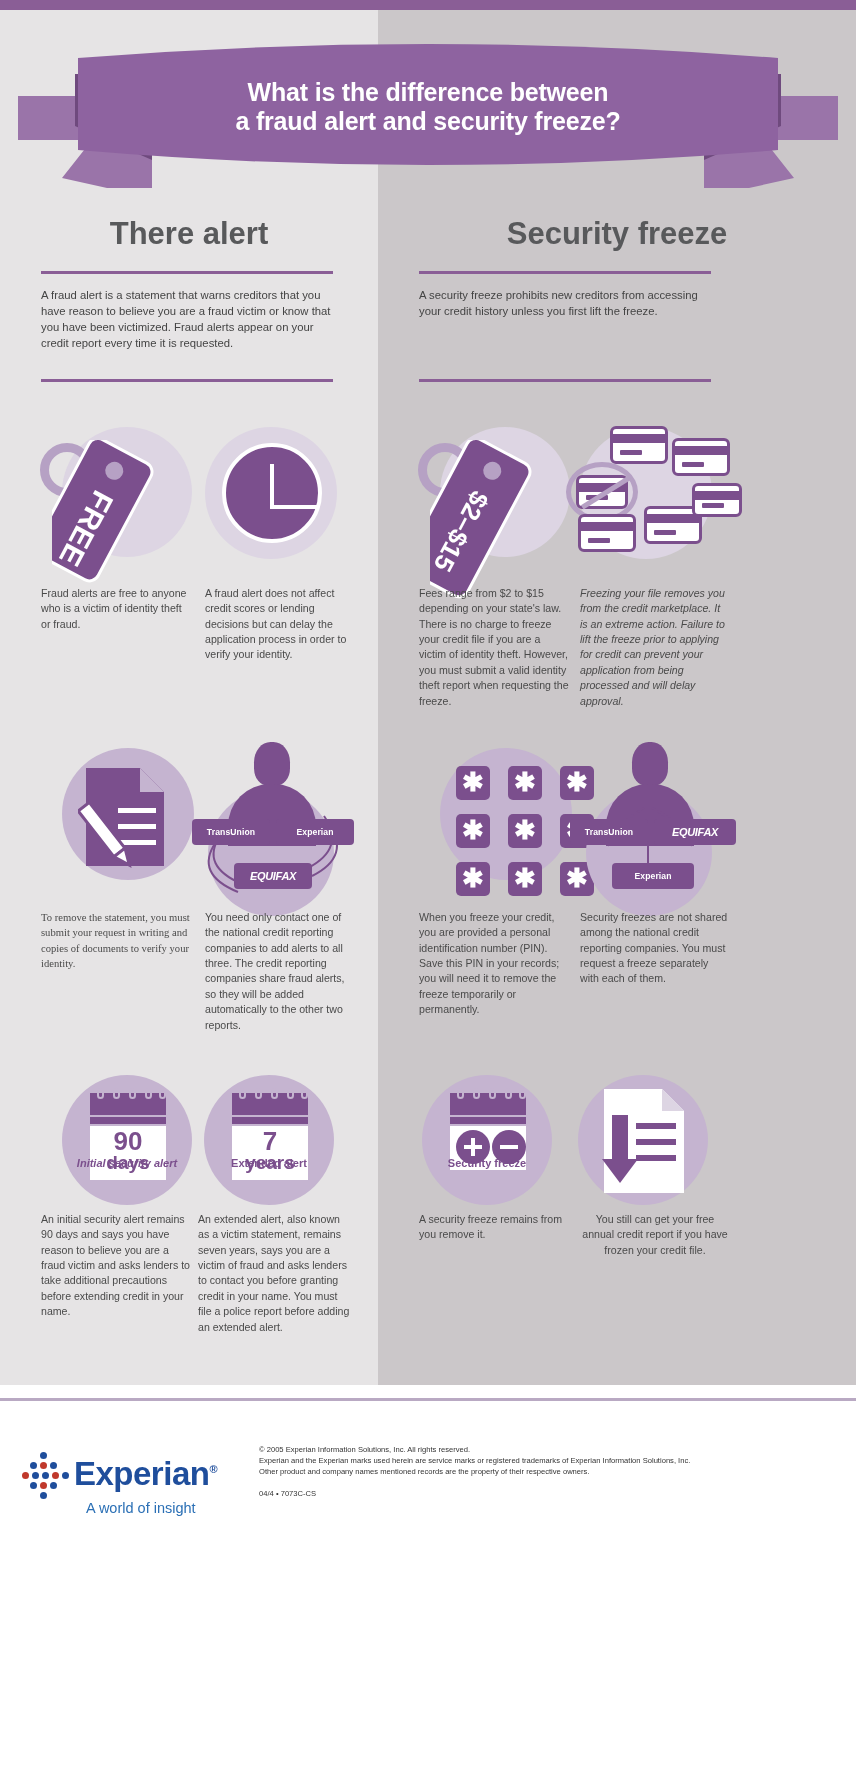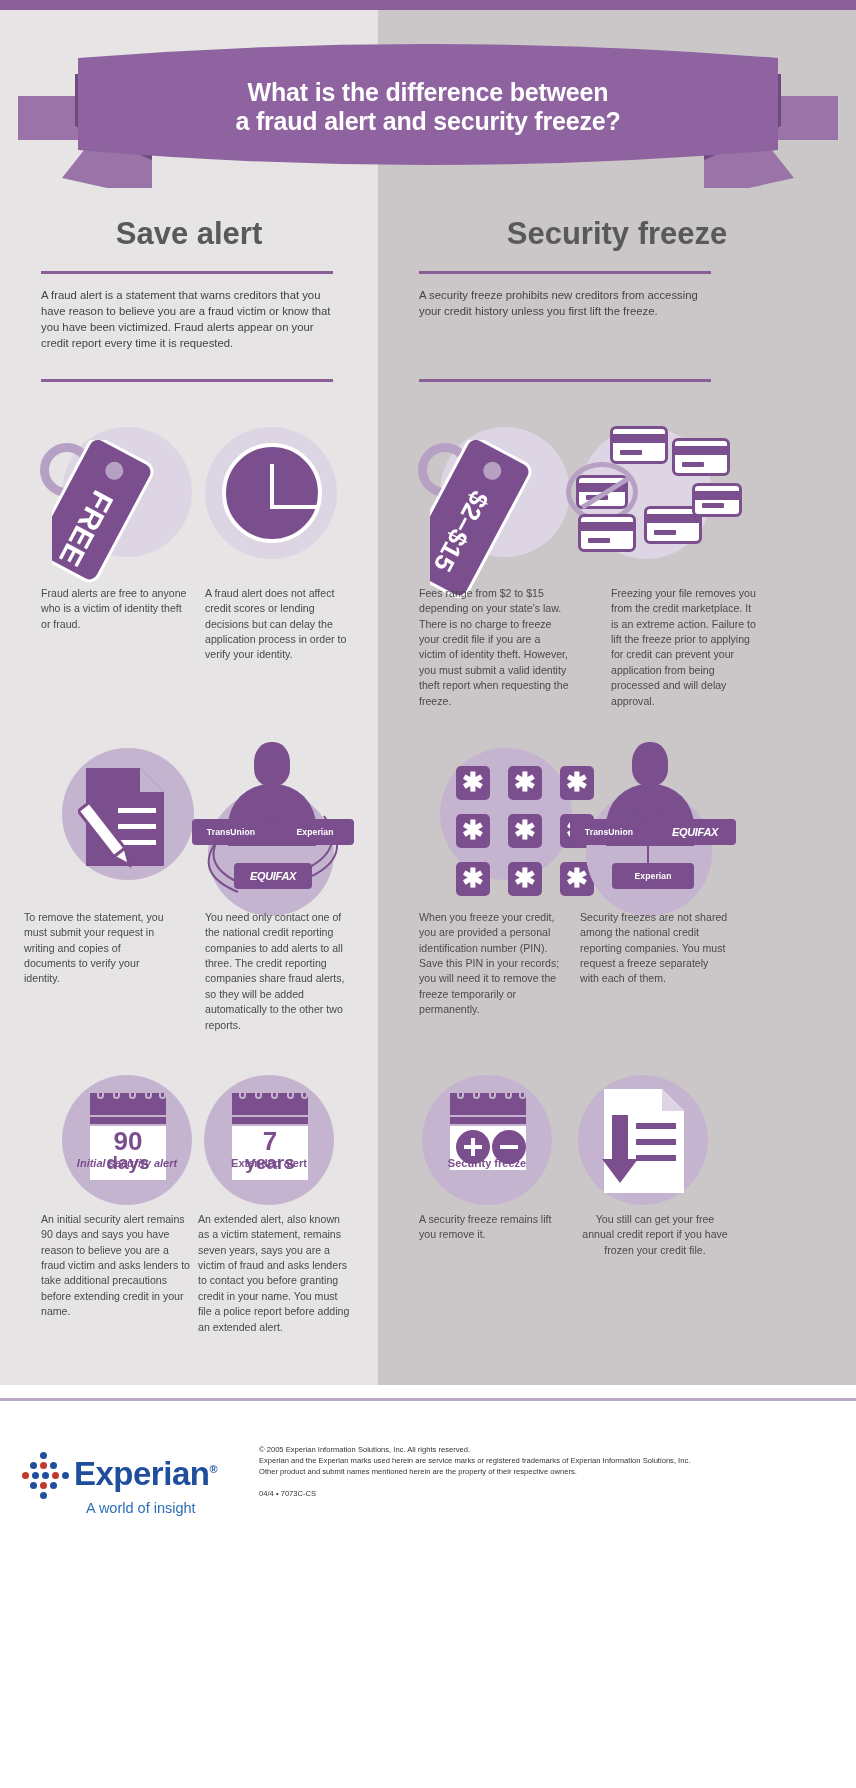--- a/index.html
+++ b/index.html
@@ -124,21 +124,21 @@
       <path d="M78,20 Q428,-8 778,20 L778,112 Q428,142 78,112 Z" fill="#8e63a0"></path>
     </svg>
     <div style="position:absolute;left:78px;top:20px;width:700px;height:110px;display:flex;align-items:center;justify-content:center;">
       <div class="ribbon-title">
         <div>What is the difference between</div>
         <div>a fraud alert and security freeze?</div>
       </div>
     </div>
   </div>
 
-  <div class="col-head head-left">Save alert</div>
+  <div class="col-head head-left">There alert</div>
   <div class="col-head head-right">Security freeze</div>
 
   <div class="rule" style="left:41px;top:271px;width:292px;"></div>
   <div class="rule" style="left:419px;top:271px;width:292px;"></div>
 
   <div class="intro intro-right">A security freeze prohibits new creditors from accessing your credit history unless you first lift the freeze.</div>
   <div class="intro intro-left">A fraud alert is a statement that warns creditors that you have reason to believe you are a fraud victim or know that you have been victimized. Fraud alerts appear on your credit report every time it is requested.</div>
 
   <div class="rule" style="left:41px;top:379px;width:292px;"></div>
   <div class="rule" style="left:419px;top:379px;width:292px;"></div>
@@ -193,21 +193,21 @@
   <div class="card" style="left:644px;top:506px;width:58px;height:38px;">
     <div class="card-stripe"></div>
       <div class="card-chip"></div>
   </div>
   <div class="card" style="left:692px;top:483px;width:50px;height:34px;">
     <div class="card-stripe"></div>
       <div class="card-chip"></div>
   </div>
 
   <div class="cap" style="left:419px;top:586px;width:150px;">Fees range from $2 to $15 depending on your state's law. There is no charge to freeze your credit file if you are a victim of identity theft. However, you must submit a valid identity theft report when requesting the freeze.</div>
-  <div class="cap" style="left:611px;top:586px;width:150px;">Freezing your file removes you from the credit marketplace. It is an extreme action. Failure to lift the freeze prior to applying for credit can prevent your application from being processed and will delay approval.</div>
+  <div class="cap" style="left:580px;top:586px;width:150px;font-style:italic;">Freezing your file removes you from the credit marketplace. It is an extreme action. Failure to lift the freeze prior to applying for credit can prevent your application from being processed and will delay approval.</div>
 
   <div class="circ" style="left:62px;top:748px;width:132px;height:132px;"></div>
   <svg width="140" height="140" style="position:absolute;left:78px;top:762px;">
     <path d="M8,6 L62,6 L86,30 L86,104 L8,104 Z" fill="#7b4f8d"></path>
     <path d="M62,6 L62,30 L86,30 Z" fill="#c5b4d0"></path>
     <rect x="40" y="46" width="38" height="5" fill="#ffffff"></rect>
     <rect x="40" y="62" width="38" height="5" fill="#ffffff"></rect>
     <rect x="40" y="78" width="38" height="5" fill="#ffffff"></rect>
     <g transform="rotate(-38 34 76)">
       <rect x="24" y="34" width="14" height="58" fill="#ffffff" stroke="#7b4f8d" stroke-width="3"></rect>
@@ -227,21 +227,21 @@
   <div class="pill" style="left:192px;top:819px;width:78px;height:26px;">
     <span>TransUnion</span>
   </div>
   <div class="pill" style="left:276px;top:819px;width:78px;height:26px;">
     <span>Experian</span>
   </div>
   <div class="pill pill-eq" style="left:234px;top:863px;width:78px;height:26px;">
     <span>EQUIFAX</span>
   </div>
 
-  <div class="cap" style="left:24px;top:910px;width:150px;">To remove the statement, you must submit your request in writing and copies of documents to verify your identity.</div>
+  <div class="cap" style="left:41px;top:910px;width:150px;font-family:Liberation Serif, serif;">To remove the statement, you must submit your request in writing and copies of documents to verify your identity.</div>
   <div class="cap" style="left:205px;top:910px;width:150px;">You need only contact one of the national credit reporting companies to add alerts to all three. The credit reporting companies share fraud alerts, so they will be added automatically to the other two reports.</div>
 
   <div class="circ" style="left:440px;top:748px;width:132px;height:132px;"></div>
   <div>
     <div class="ast" style="left:456px;top:766px;">✱</div>
     <div class="ast" style="left:508px;top:766px;">✱</div>
     <div class="ast" style="left:560px;top:766px;">✱</div>
     <div class="ast" style="left:456px;top:814px;">✱</div>
     <div class="ast" style="left:508px;top:814px;">✱</div>
     <div class="ast" style="left:560px;top:814px;">✱</div>
@@ -328,21 +328,21 @@
   <svg width="130" height="130" style="position:absolute;left:578px;top:1075px;">
     <path d="M26,14 L84,14 L106,36 L106,118 L26,118 Z" fill="#ffffff"></path>
     <path d="M84,14 L84,36 L106,36 Z" fill="#ddd5e3"></path>
     <rect x="58" y="48" width="40" height="6" fill="#7b4f8d"></rect>
     <rect x="58" y="64" width="40" height="6" fill="#7b4f8d"></rect>
     <rect x="58" y="80" width="40" height="6" fill="#7b4f8d"></rect>
     <rect x="34" y="40" width="16" height="46" fill="#7b4f8d"></rect>
     <polygon points="24,84 60,84 42,108" fill="#7b4f8d"></polygon>
   </svg>
 
-  <div class="cap" style="left:419px;top:1212px;width:150px;">A security freeze remains lift you remove it.</div>
+  <div class="cap" style="left:419px;top:1212px;width:150px;">A security freeze remains from you remove it.</div>
   <div class="cap" style="left:580px;top:1212px;width:150px;text-align:center;">You still can get your free annual credit report if you have frozen your credit file.</div>
 
   <div class="exp-logo-dots">
     <div class="exp-dot" style="left:18px;top:0;background:#1f4e9c;"></div>
     <div class="exp-dot" style="left:8px;top:10px;background:#1f4e9c;"></div>
     <div class="exp-dot" style="left:18px;top:10px;background:#c0392b;"></div>
     <div class="exp-dot" style="left:28px;top:10px;background:#1f4e9c;"></div>
     <div class="exp-dot" style="left:0px;top:20px;background:#c0392b;"></div>
     <div class="exp-dot" style="left:10px;top:20px;background:#1f4e9c;"></div>
     <div class="exp-dot" style="left:20px;top:20px;background:#1f4e9c;"></div>
@@ -354,17 +354,17 @@
     <div class="exp-dot" style="left:18px;top:40px;background:#1f4e9c;"></div>
   </div>
   <div class="exp-word">
     <span>Experian</span><span class="exp-reg">®</span>
   </div>
   <div class="exp-tag">A world of insight</div>
 
   <div class="legal">
     <div>© 2005 Experian Information Solutions, Inc. All rights reserved.</div>
     <div>Experian and the Experian marks used herein are service marks or registered trademarks of Experian Information Solutions, Inc.</div>
-    <div>Other product and submit names mentioned herein are the property of their respective owners.</div>
+    <div>Other product and company names mentioned records are the property of their respective owners.</div>
   </div>
   <div class="legal-code">04/4 • 7073C-CS</div>
 
 </div>
 
 </body></html>

